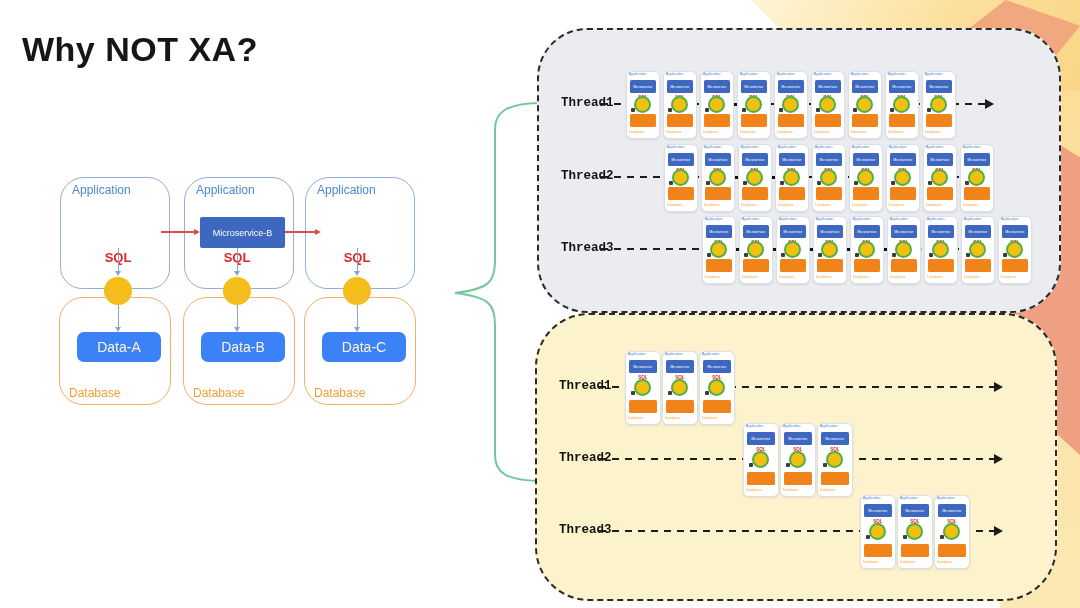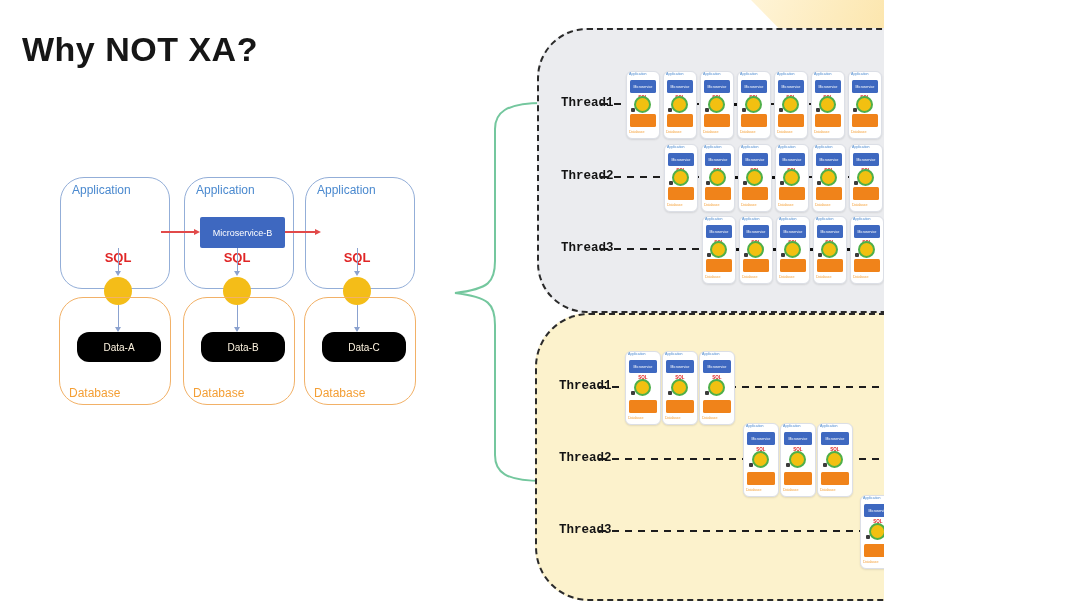--- a/index.html
+++ b/index.html
@@ -1,16 +1,16 @@
 <!DOCTYPE html>
 <html><head>
 <meta charset="utf-8">
 <style>
   html,body{margin:0;padding:0;background:#ffffff;}
-  .slide{position:relative;width:884px;height:608px;overflow:hidden;background:#ffffff;
+  .slide{position:relative;width:1080px;height:608px;overflow:hidden;background:#ffffff;
          font-family:"Liberation Sans",sans-serif;}
   .abs{position:absolute;}
 
   
   .decor{position:absolute;pointer-events:none;}
   .decor-yellow-top{left:730px;top:0;width:350px;height:150px;
     background:linear-gradient(115deg,#fff6dd 0%,#fbe09c 55%,#f9d382 100%);
     clip-path:polygon(6% 0,100% 0,100% 100%,48% 100%);}
   .decor-yellow-right{left:1000px;top:90px;width:80px;height:518px;
     background:linear-gradient(180deg,#fbdd97 0%,#fce8b4 100%);
@@ -24,21 +24,21 @@
 
   
   .app-box{border:1.4px solid #93aed8;border-radius:24px 22px 20px 22px;background:transparent;}
   .app-label{position:absolute;left:11px;top:5px;font-size:12px;color:#4a89cf;}
   .ms-box{background:#3e68c0;border-radius:2px;color:#ffffff;font-size:9px;
           display:flex;align-items:center;justify-content:center;white-space:nowrap;}
   .sql-label{font-size:13px;font-weight:700;color:#e02626;text-align:center;}
   .big-circle{background:#f4bd18;border-radius:50%;}
   .db-box{border:1.4px solid #f2b167;border-radius:24px;background:transparent;}
   .db-label{position:absolute;left:9px;bottom:4px;font-size:12px;color:#f49f35;}
-  .data-box{background:#000000;border-radius:12px;color:#fdf3df;font-size:10px;
+  .data-box{background:#3b82f6;border-radius:7px;color:#fdf3df;font-size:14px;
             display:flex;align-items:center;justify-content:center;}
   .red-line{height:1.6px;background:#e14a4a;}
   .red-head{width:0;height:0;border-left:6px solid #e14a4a;border-top:3.5px solid transparent;border-bottom:3.5px solid transparent;}
   .v-line{width:1.4px;background:#8ba2cf;}
   .v-head{width:0;height:0;border-top:5px solid #8ba2cf;border-left:3.5px solid transparent;border-right:3.5px solid transparent;}
 
   
   .panel{position:absolute;border:2.4px dashed #2a2a2a;}
   .thread-label{position:absolute;font-family:"Liberation Mono","DejaVu Sans Mono",monospace;
                 font-weight:700;font-size:12.5px;color:#141414;white-space:nowrap;}

